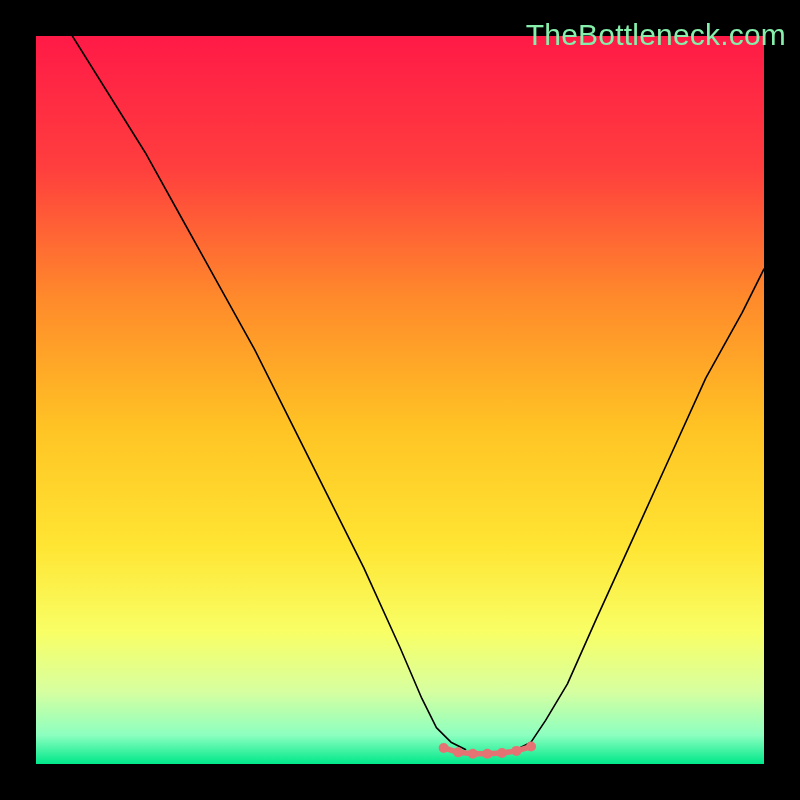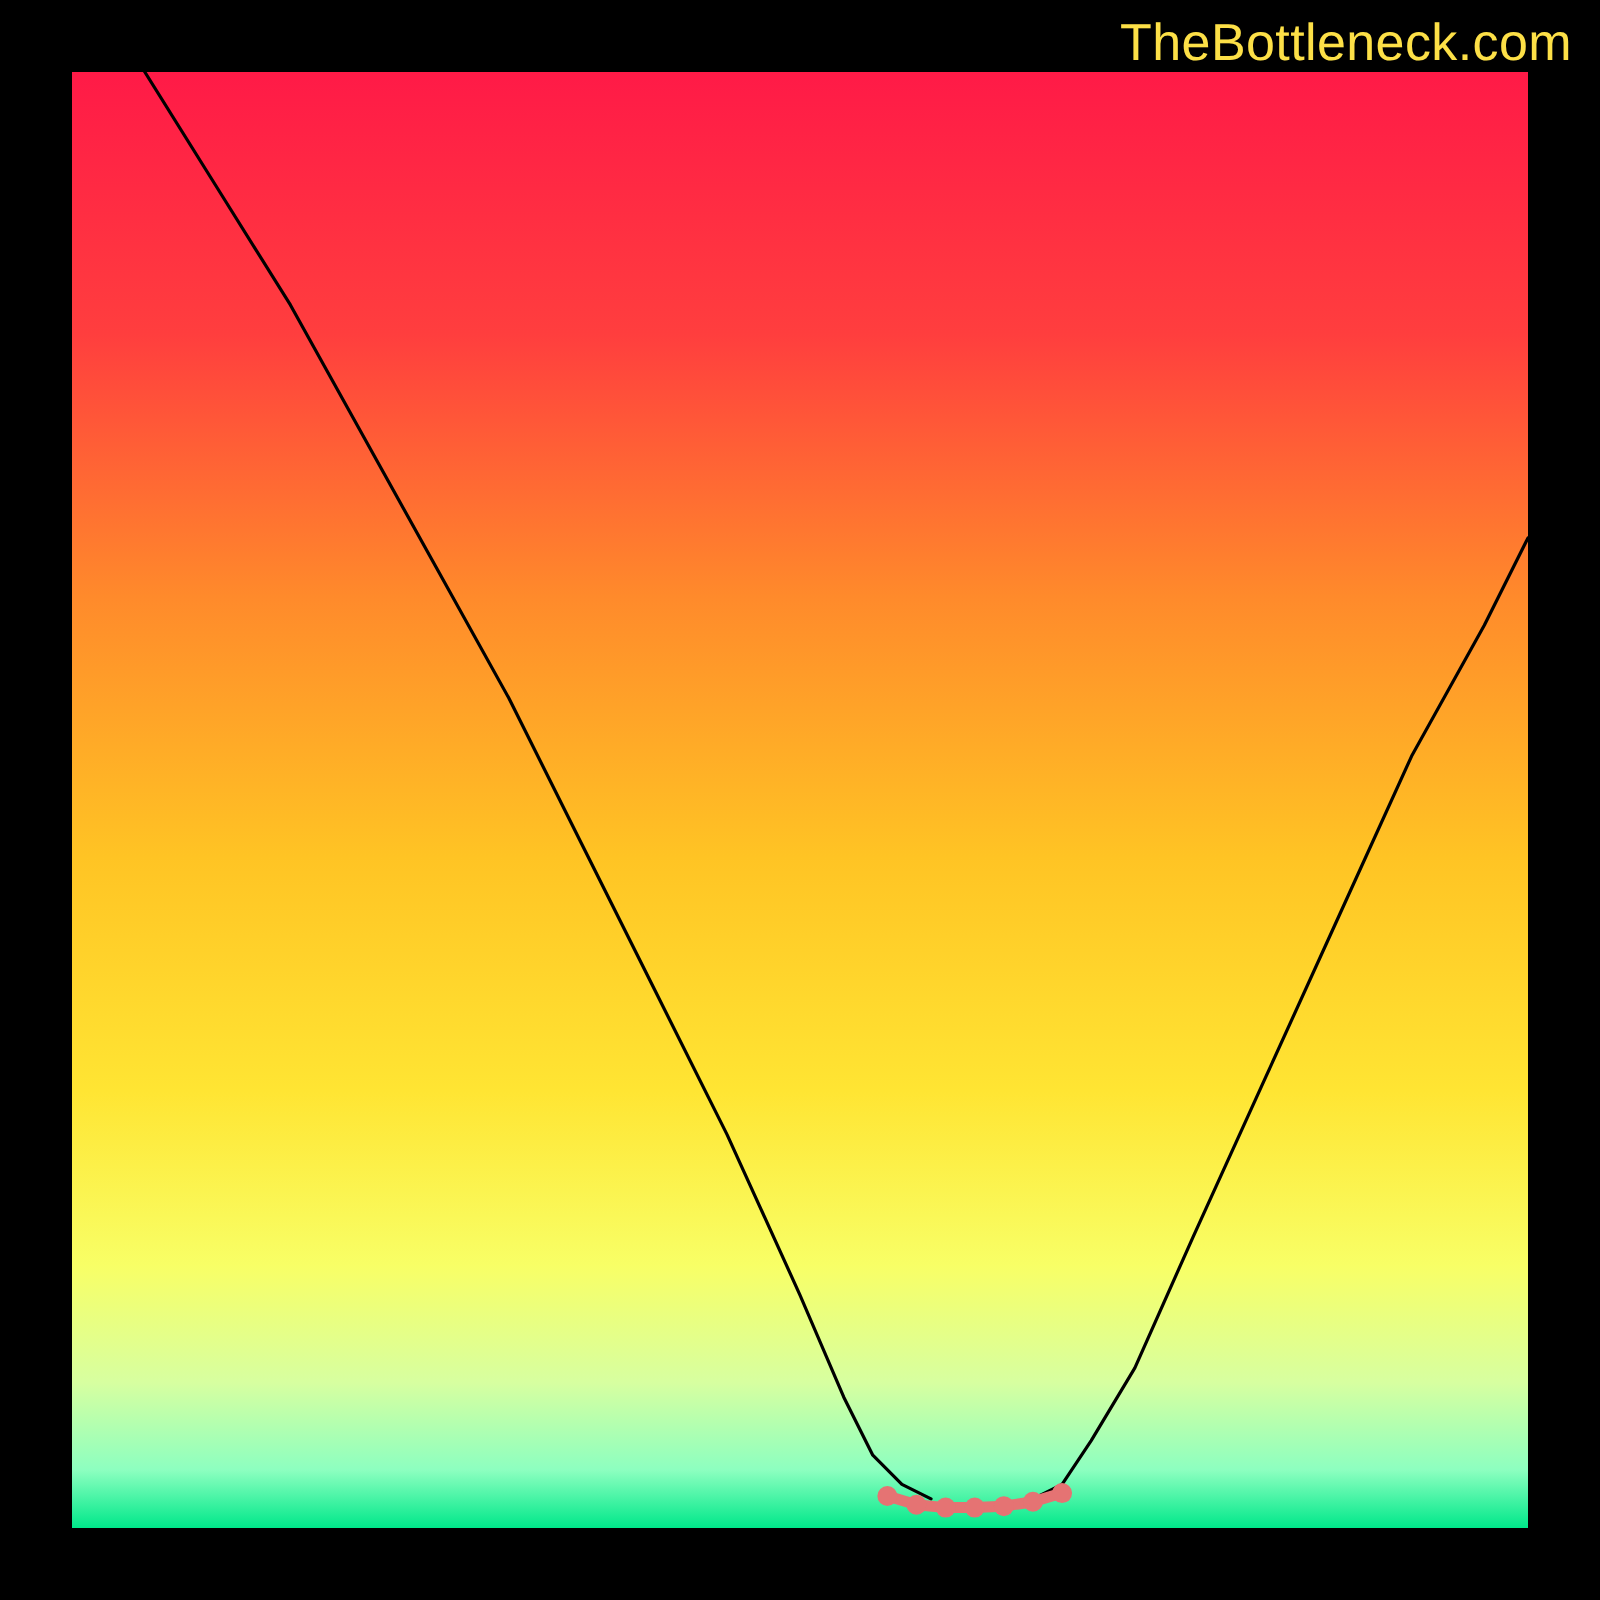--- a/index.html
+++ b/index.html
@@ -11,26 +11,26 @@
     overflow: hidden;
   }
   .frame {
     position: relative;
     width: 800px;
     height: 800px;
     background: #000;
   }
   .watermark {
     position: absolute;
-    top: 6px;
+    top: 18px;
     right: 14px;
     font-family: Arial, Helvetica, sans-serif;
-    font-size: 26px;
+    font-size: 30px;
     font-weight: 500;
-    color: #fde047;
+    color: #86efac;
     letter-spacing: 0.2px;
     z-index: 5;
   }
   svg.plot {
     position: absolute;
     left: 36px;
     top: 36px;
     width: 728px;
     height: 728px;
   }

